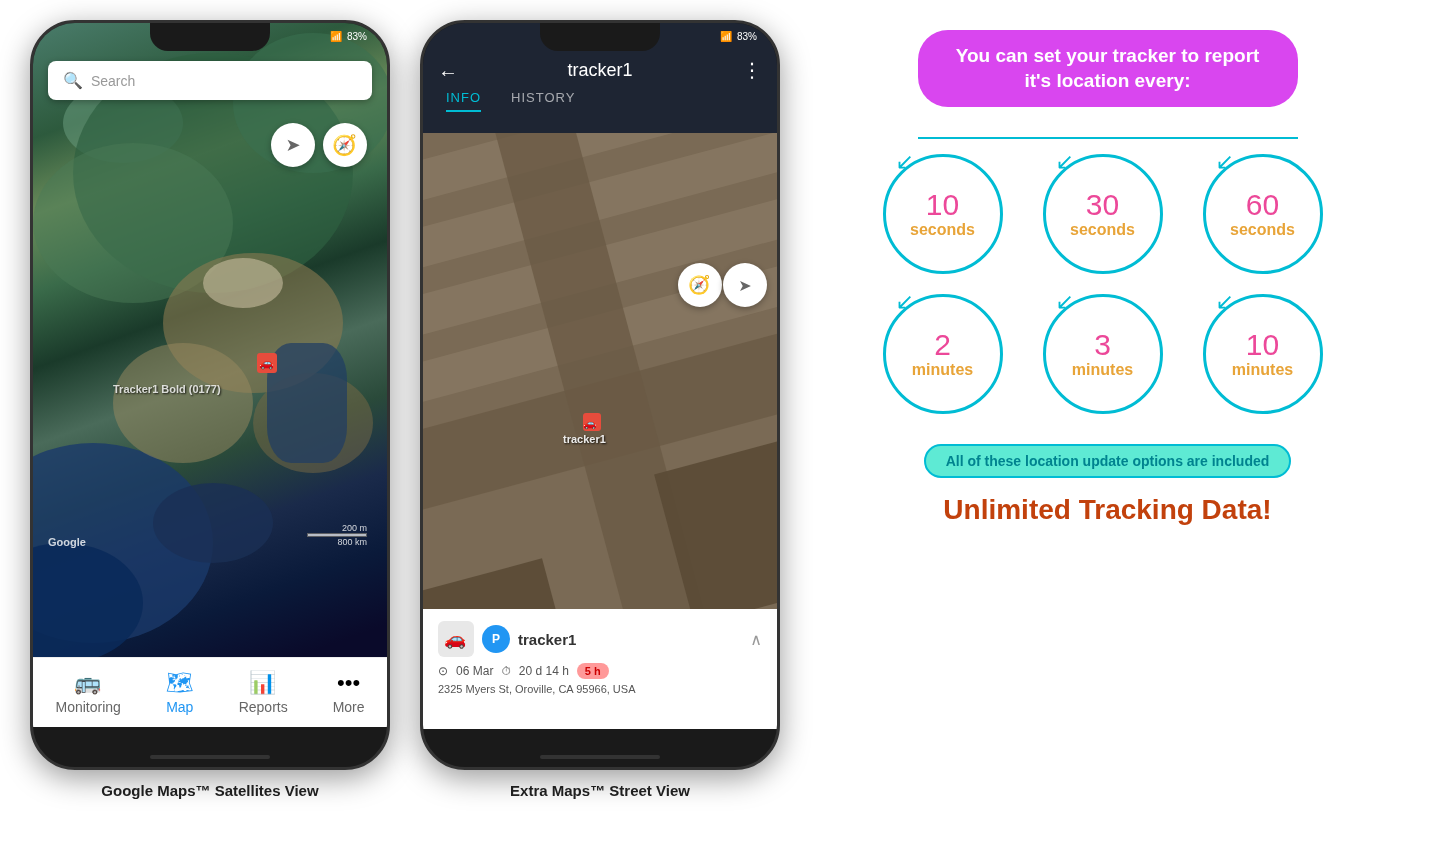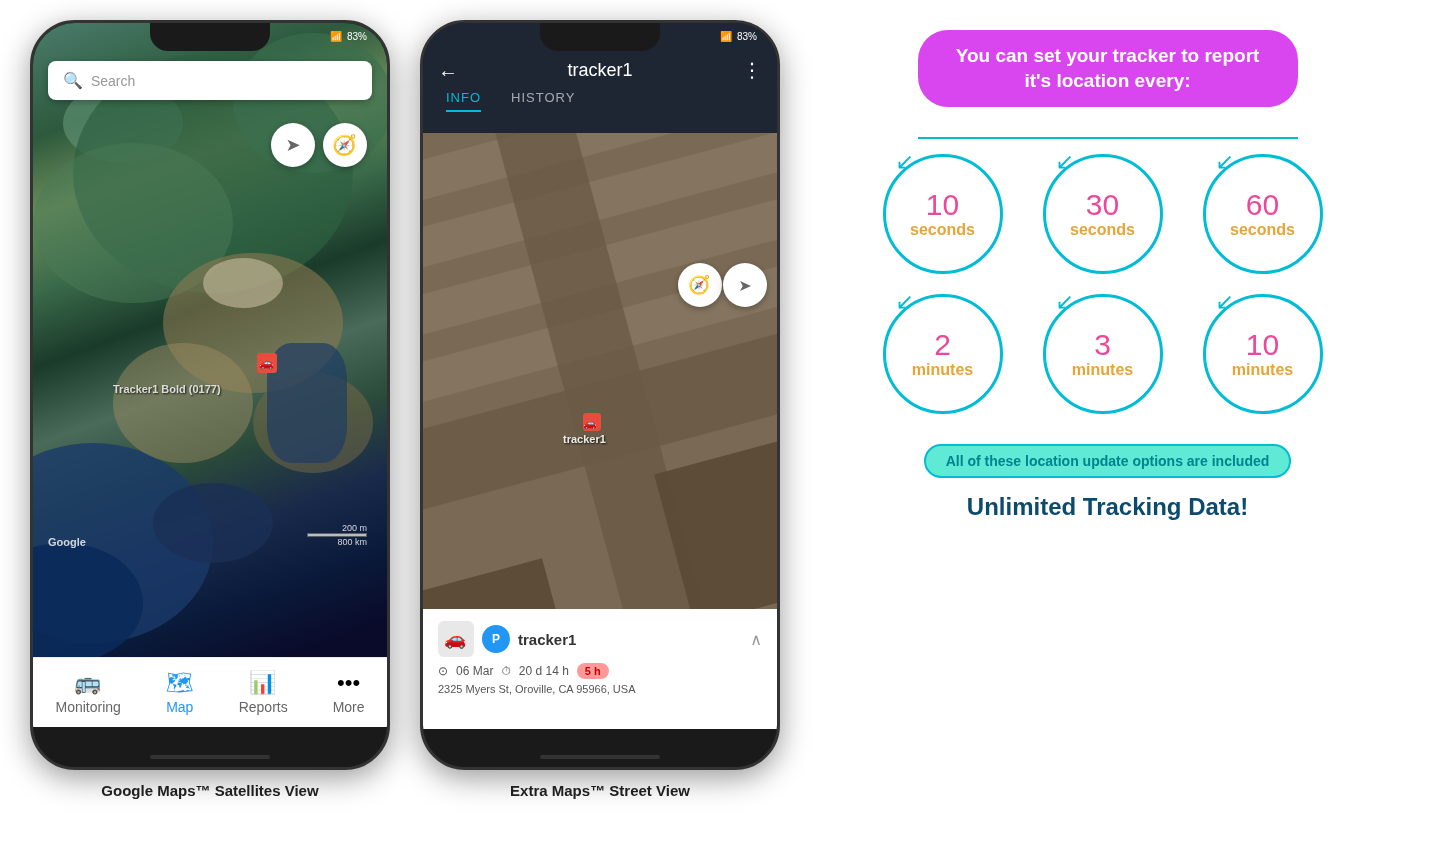--- a/index.html
+++ b/index.html
@@ -583,22 +583,22 @@
     }
 
     .included-text {
       color: #00838f;
       font-size: 14px;
       font-weight: bold;
       text-align: center;
     }
 
     .unlimited-text {
-      color: #0c4a6e;
-      font-size: 24px;
+      color: #c2410c;
+      font-size: 28px;
       font-weight: bold;
       text-align: center;
       line-height: 1.2;
     }
 
     .divider-line {
       width: 380px;
       height: 2px;
       background: #00bcd4;
       margin-bottom: 15px;

